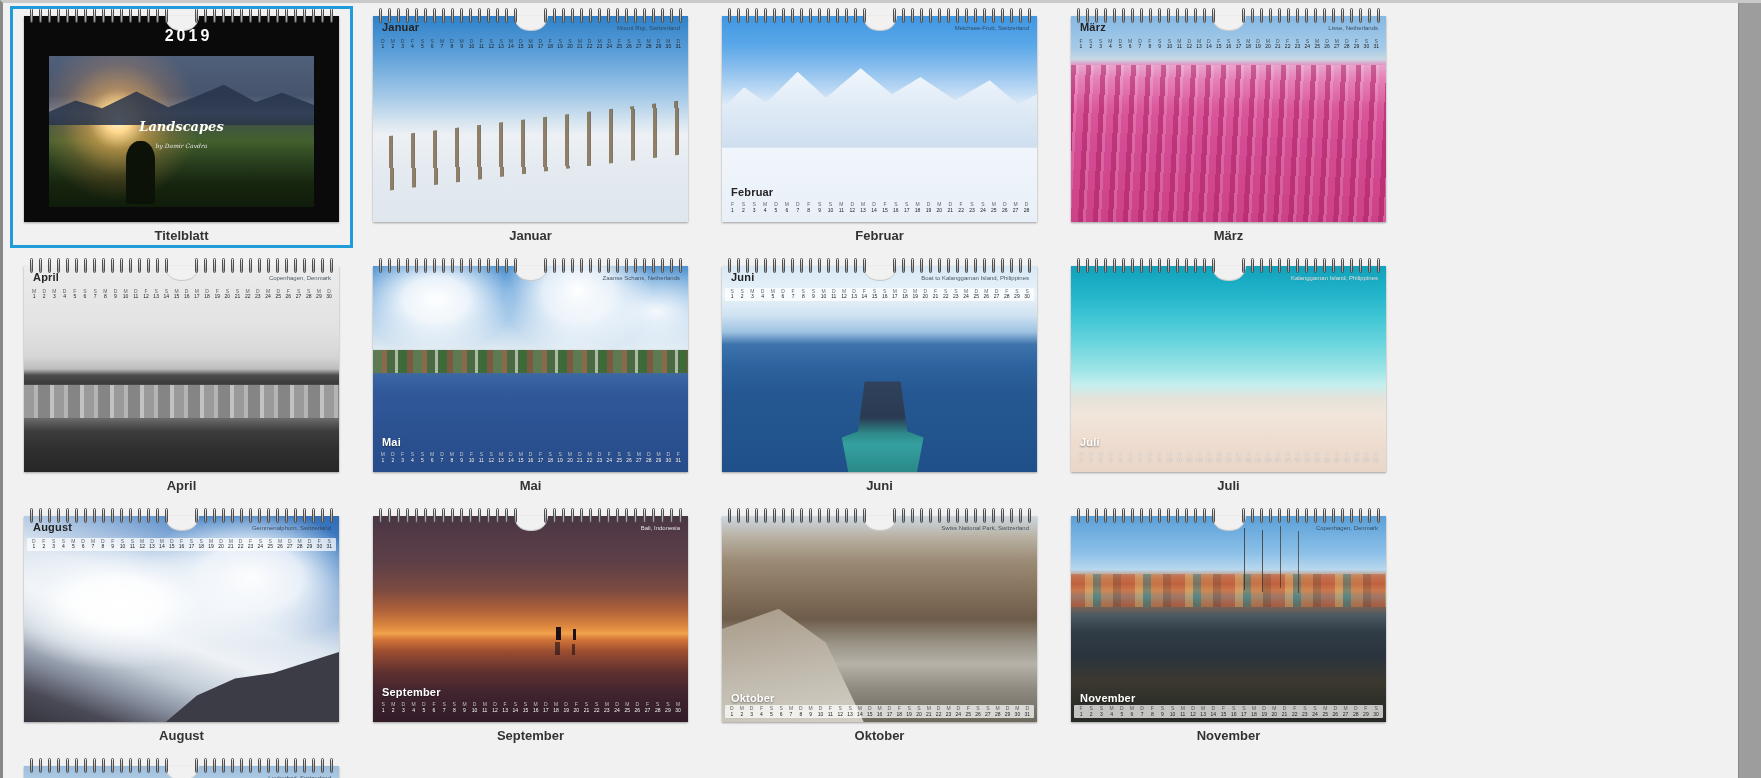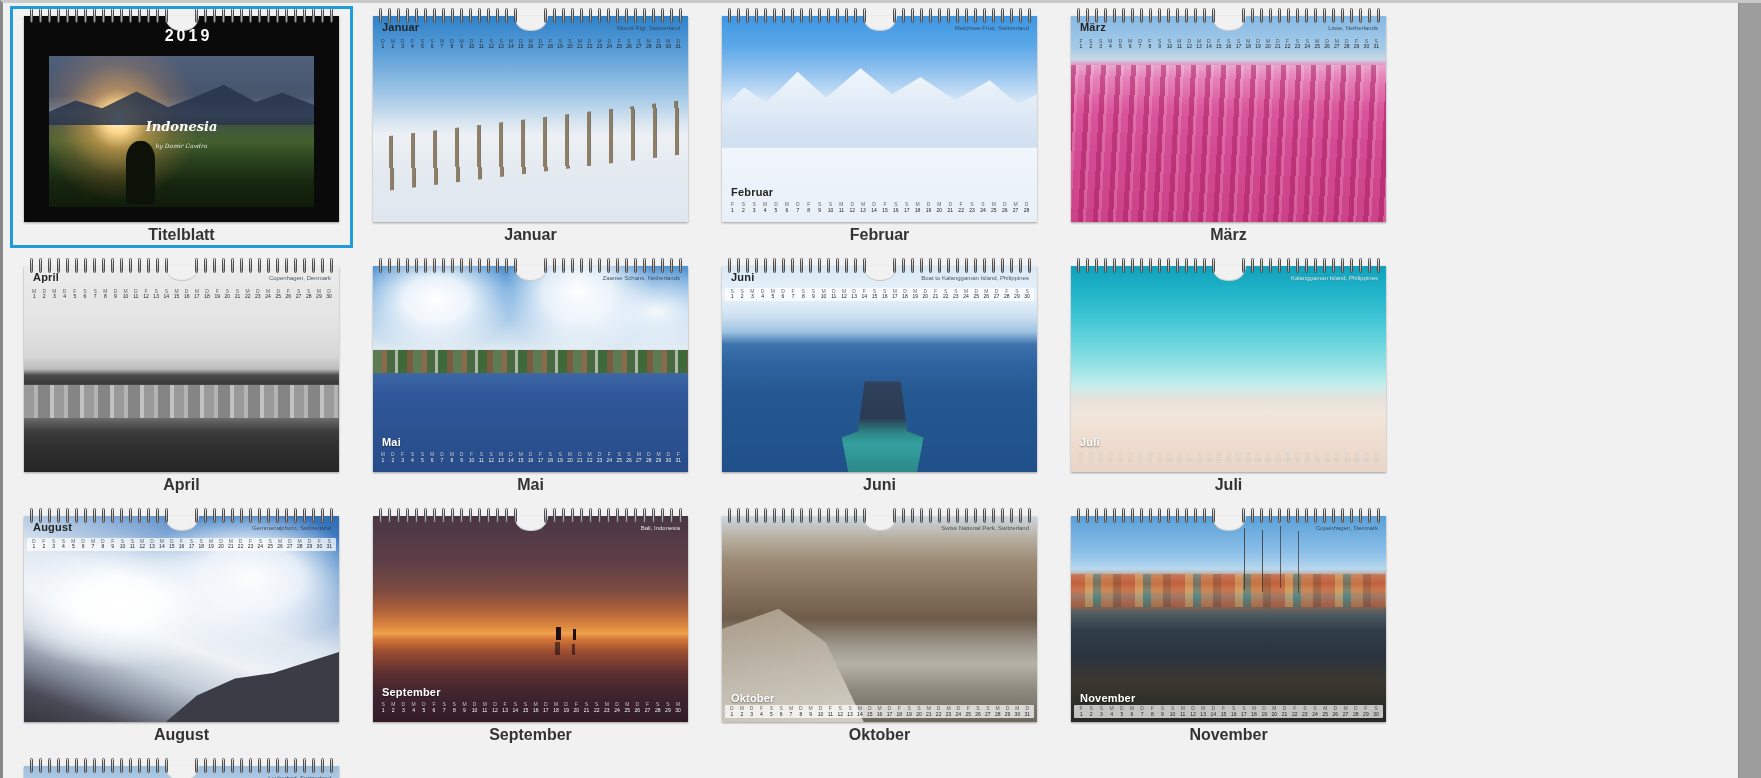--- a/index.html
+++ b/index.html
@@ -13,21 +13,21 @@
   
   .coils{display:flex;justify-content:space-between;padding:0 6px;height:16px;margin-bottom:-8px;position:relative;z-index:7;}
   .coil-run{display:flex;gap:6px;}
   .coil{width:3px;height:15px;border:1px solid #4e4e4e;border-radius:2.5px;
     background:linear-gradient(180deg,#f4f4f4 0%,#c2c2c2 45%,#8e8e8e 100%);}
   
   .page{position:relative;height:206px;width:315px;box-shadow:0 1px 2px rgba(0,0,0,.35);overflow:hidden;z-index:1;}
   .notch{position:absolute;top:0;left:50%;width:34px;height:15px;margin-left:-17px;background:#f1f1f1;
     border-radius:0 0 17px 17px;box-shadow:inset 0 -1px 1px rgba(0,0,0,.18);z-index:4;}
   .caption{height:26px;display:flex;align-items:center;justify-content:center;
-    font-size:16px;font-weight:700;color:#333;}
+    font-size:13px;font-weight:700;color:#333;}
   
   .month-label{position:absolute;left:9px;font-weight:700;font-size:11px;letter-spacing:.2px;z-index:5;}
   .month-label.top{top:5px;}
   .month-label.bottom{bottom:24px;}
   .month-label.bottom.near-strip{bottom:18px;}
   .month-label.dark{color:#242424;}
   .month-label.light{color:#fff;text-shadow:0 1px 2px rgba(0,0,0,.45);}
   .loc{position:absolute;top:9px;right:8px;font-size:6px;z-index:5;}
   .loc.dark{color:#2c3c4c;opacity:.85;}
   .loc.light{color:#f2f2f2;opacity:.95;text-shadow:0 0 1px rgba(0,0,0,.4);}
@@ -155,21 +155,21 @@
             <div class="coil"></div>
             <div class="coil"></div>
             <div class="coil"></div>
           </div>
         </div>
         <div class="page p-cover">
           <div class="notch"></div>
           <div class="cover-title">2019</div>
           <div class="cover-photo">
             <div class="cover-person"></div>
-            <div class="cover-script">Indonesia</div>
+            <div class="cover-script">Landscapes</div>
             <div class="cover-byline">by Damir Cavdra</div>
           </div>
         </div>
         <div class="caption">Titelblatt</div>
       </div>
       <div class="cell">
         <div class="coils">
           <div class="coil-run">
             <div class="coil"></div>
             <div class="coil"></div>

